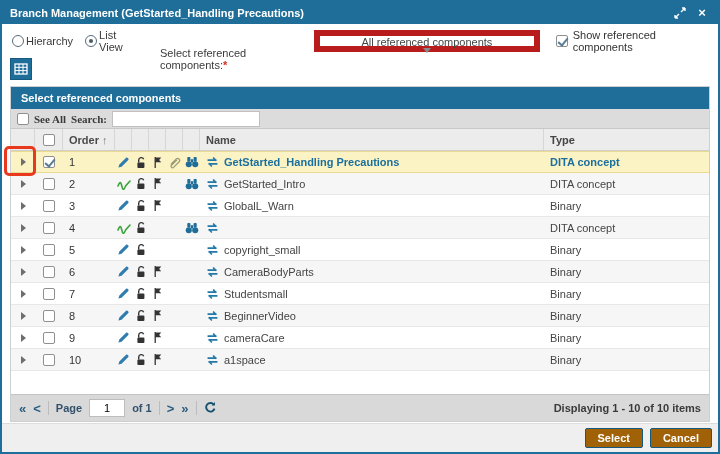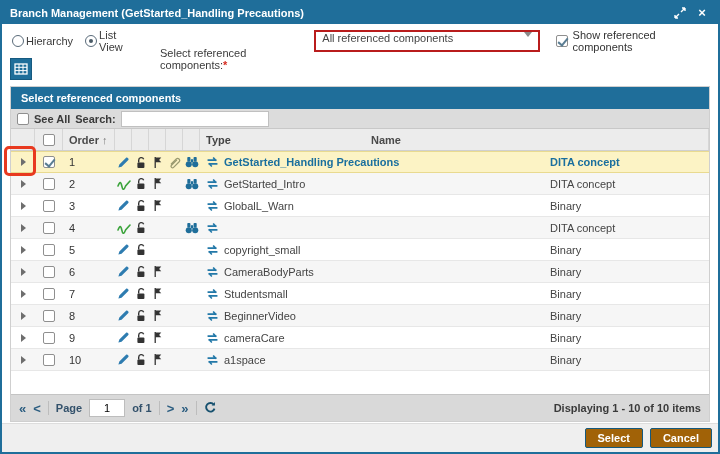--- a/index.html
+++ b/index.html
@@ -19,43 +19,43 @@
 
   
   .toolbar { height:34px; display:flex; align-items:center; padding:0 10px; flex:0 0 auto; gap:2px; }
   .radio { width:12px; height:12px; border:1px solid #5a6b7a; border-radius:50%; background:#fff;
            position:relative; display:inline-block; flex:0 0 auto; }
   .radio.sel::after { content:''; position:absolute; left:3px; top:3px; width:4px; height:4px;
                       border-radius:50%; background:#4a5a66; }
   .rlabel { margin-right:10px; color:#3a3a3a; }
   .sel-label { margin-left:8px; color:#3a3a3a;margin-top:36px; }
   .req { color:#d62b1f; font-weight:bold; }
-  .dropdown { width:240px; height:22px; border:2px solid #b91c1c; background:#fff; display:flex;
-              align-items:flex-start; padding:0 6px; margin-left:6px; color:#444; }
+  .dropdown { width:240px; height:22px; border:6px solid #b91c1c; background:#fff; display:flex;
+              align-items:center; padding:0 6px; margin-left:6px; color:#444;flex-direction:column; }
   .dropdown .dtext { flex:1; }
   .caret { width:0; height:0; border-left:4px solid transparent; border-right:4px solid transparent;
            border-top:5px solid #8a8a8a; }
   .cb { width:12px; height:12px; border:1px solid #8f8f8f; border-radius:2px; background:#fff;
         position:relative; display:inline-block; flex:0 0 auto; }
   .cb.checked::after { content:''; position:absolute; left:3px; top:0px; width:4px; height:8px;
         border:solid #5a7d93; border-width:0 2px 2px 0; transform:rotate(40deg); }
   .toolbar .show-wrap { margin-left:14px; display:flex; align-items:center; gap:5px; }
 
   
   .gridbtn-row { padding:0 0 4px 8px; flex:0 0 auto; }
   .gridbtn { width:22px; height:22px; background:#1f6e9a; border:1px solid #165a80; display:flex;
              align-items:center; justify-content:center; cursor:pointer; }
 
   
   .panel { margin:2px 8px 0 8px; border:1px solid #cfcfcf; display:flex; flex-direction:column;
            flex:0 0 auto; height:336px; background:#e5e5e5; }
   .panel-header { height:22px; background:#1f6e9a; color:#fff; font-weight:bold; display:flex;
                   align-items:center; padding:0 10px; flex:0 0 auto; }
   .searchbar { height:20px; background:#dcdcdc; display:flex; align-items:center; padding:0 6px;
-               gap:5px; flex:0 0 auto; border-bottom:1px solid #c8c8c8; }
+               gap:5px; flex:0 0 auto; border-bottom:1px solid #c8c8c8;font-family:Liberation Serif, serif; }
   .searchbar .slabel { color:#3a3a3a; font-weight:bold; }
   .search-input { width:148px; height:16px; border:1px solid #c0c0c0; background:#fff; font-size:11px;
                   padding:0 4px; font-family:inherit; }
 
   .thead { height:22px; background:#ececec; display:flex; flex:0 0 auto; border-bottom:1px solid #cfcfcf;
            font-weight:bold; color:#4a4a4a; }
   .thead .cell { border-right:1px solid #d6d6d6; display:flex; align-items:center; }
   .trow { height:22px; display:flex; border-bottom:1px solid #e7e7e7; background:#fff; }
   .trow.stripe { background:#f6f6f6; }
   .trow.selected { background:#fcf3c5; border-top:1px solid #e9da90; border-bottom:1px solid #e9da90; }
@@ -152,22 +152,22 @@
         </div>
       <div class="cell col-order">
           <span>Order</span>
           <span class="sort-arrow">↑</span>
         </div>
       <div class="cell col-ico"></div>
       <div class="cell col-ico"></div>
       <div class="cell col-ico"></div>
       <div class="cell col-ico"></div>
       <div class="cell col-ico"></div>
+      <div class="cell col-name">Name</div>
       <div class="cell col-type" style="border-right:none;">Type</div>
-      <div class="cell col-name">Name</div>
     </div>
 
     <div>
         <div class="trow selected">
           <div class="cell col-exp">
             <span class="tri"></span>
           </div>
           <div class="cell col-cb">
             <span class="cb checked"></span>
           </div>

